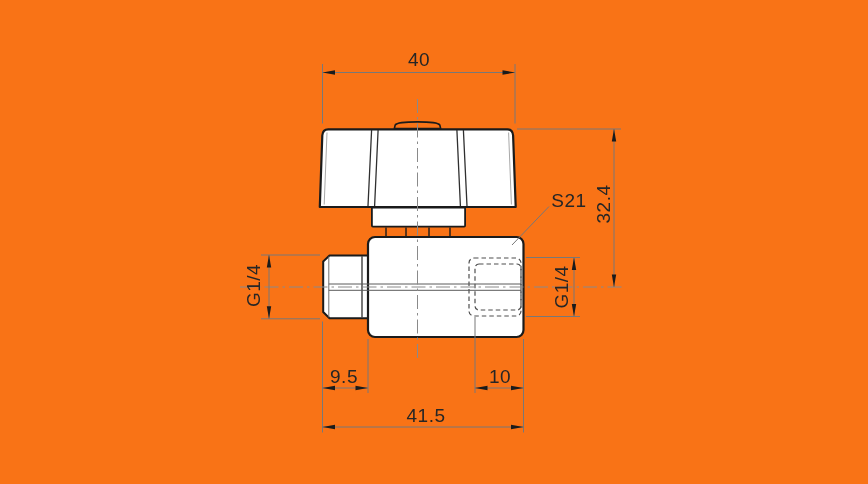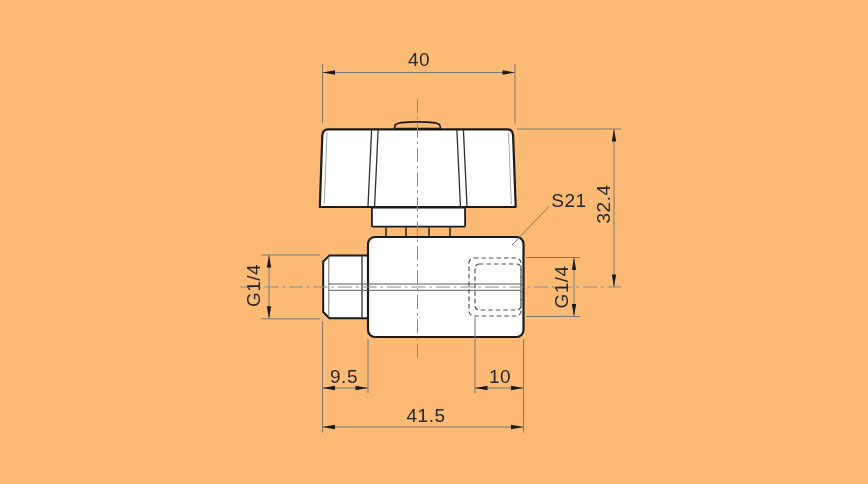--- a/index.html
+++ b/index.html
@@ -4,21 +4,21 @@
 <style>
   html, body {
     margin: 0;
     padding: 0;
     background: #ffffff;
   }
   #stage {
     position: relative;
     width: 868px;
     height: 484px;
-    background: #fdba74;
+    background: #f97316;
     font-family: "Liberation Sans", sans-serif;
     overflow: hidden;
   }
   svg { display: block; }
 
   
   .outline      { stroke: #1b1b1b; stroke-width: 2.2; fill: #ffffff; stroke-linejoin: round; }
   .outline-nf   { stroke: #1b1b1b; stroke-width: 2.2; fill: none; stroke-linejoin: round; }
   .edge-med     { stroke: #2f2f2f; stroke-width: 1.3; fill: none; }
   .edge-thin    { stroke: #a8a8a8; stroke-width: 1;   fill: none; }

